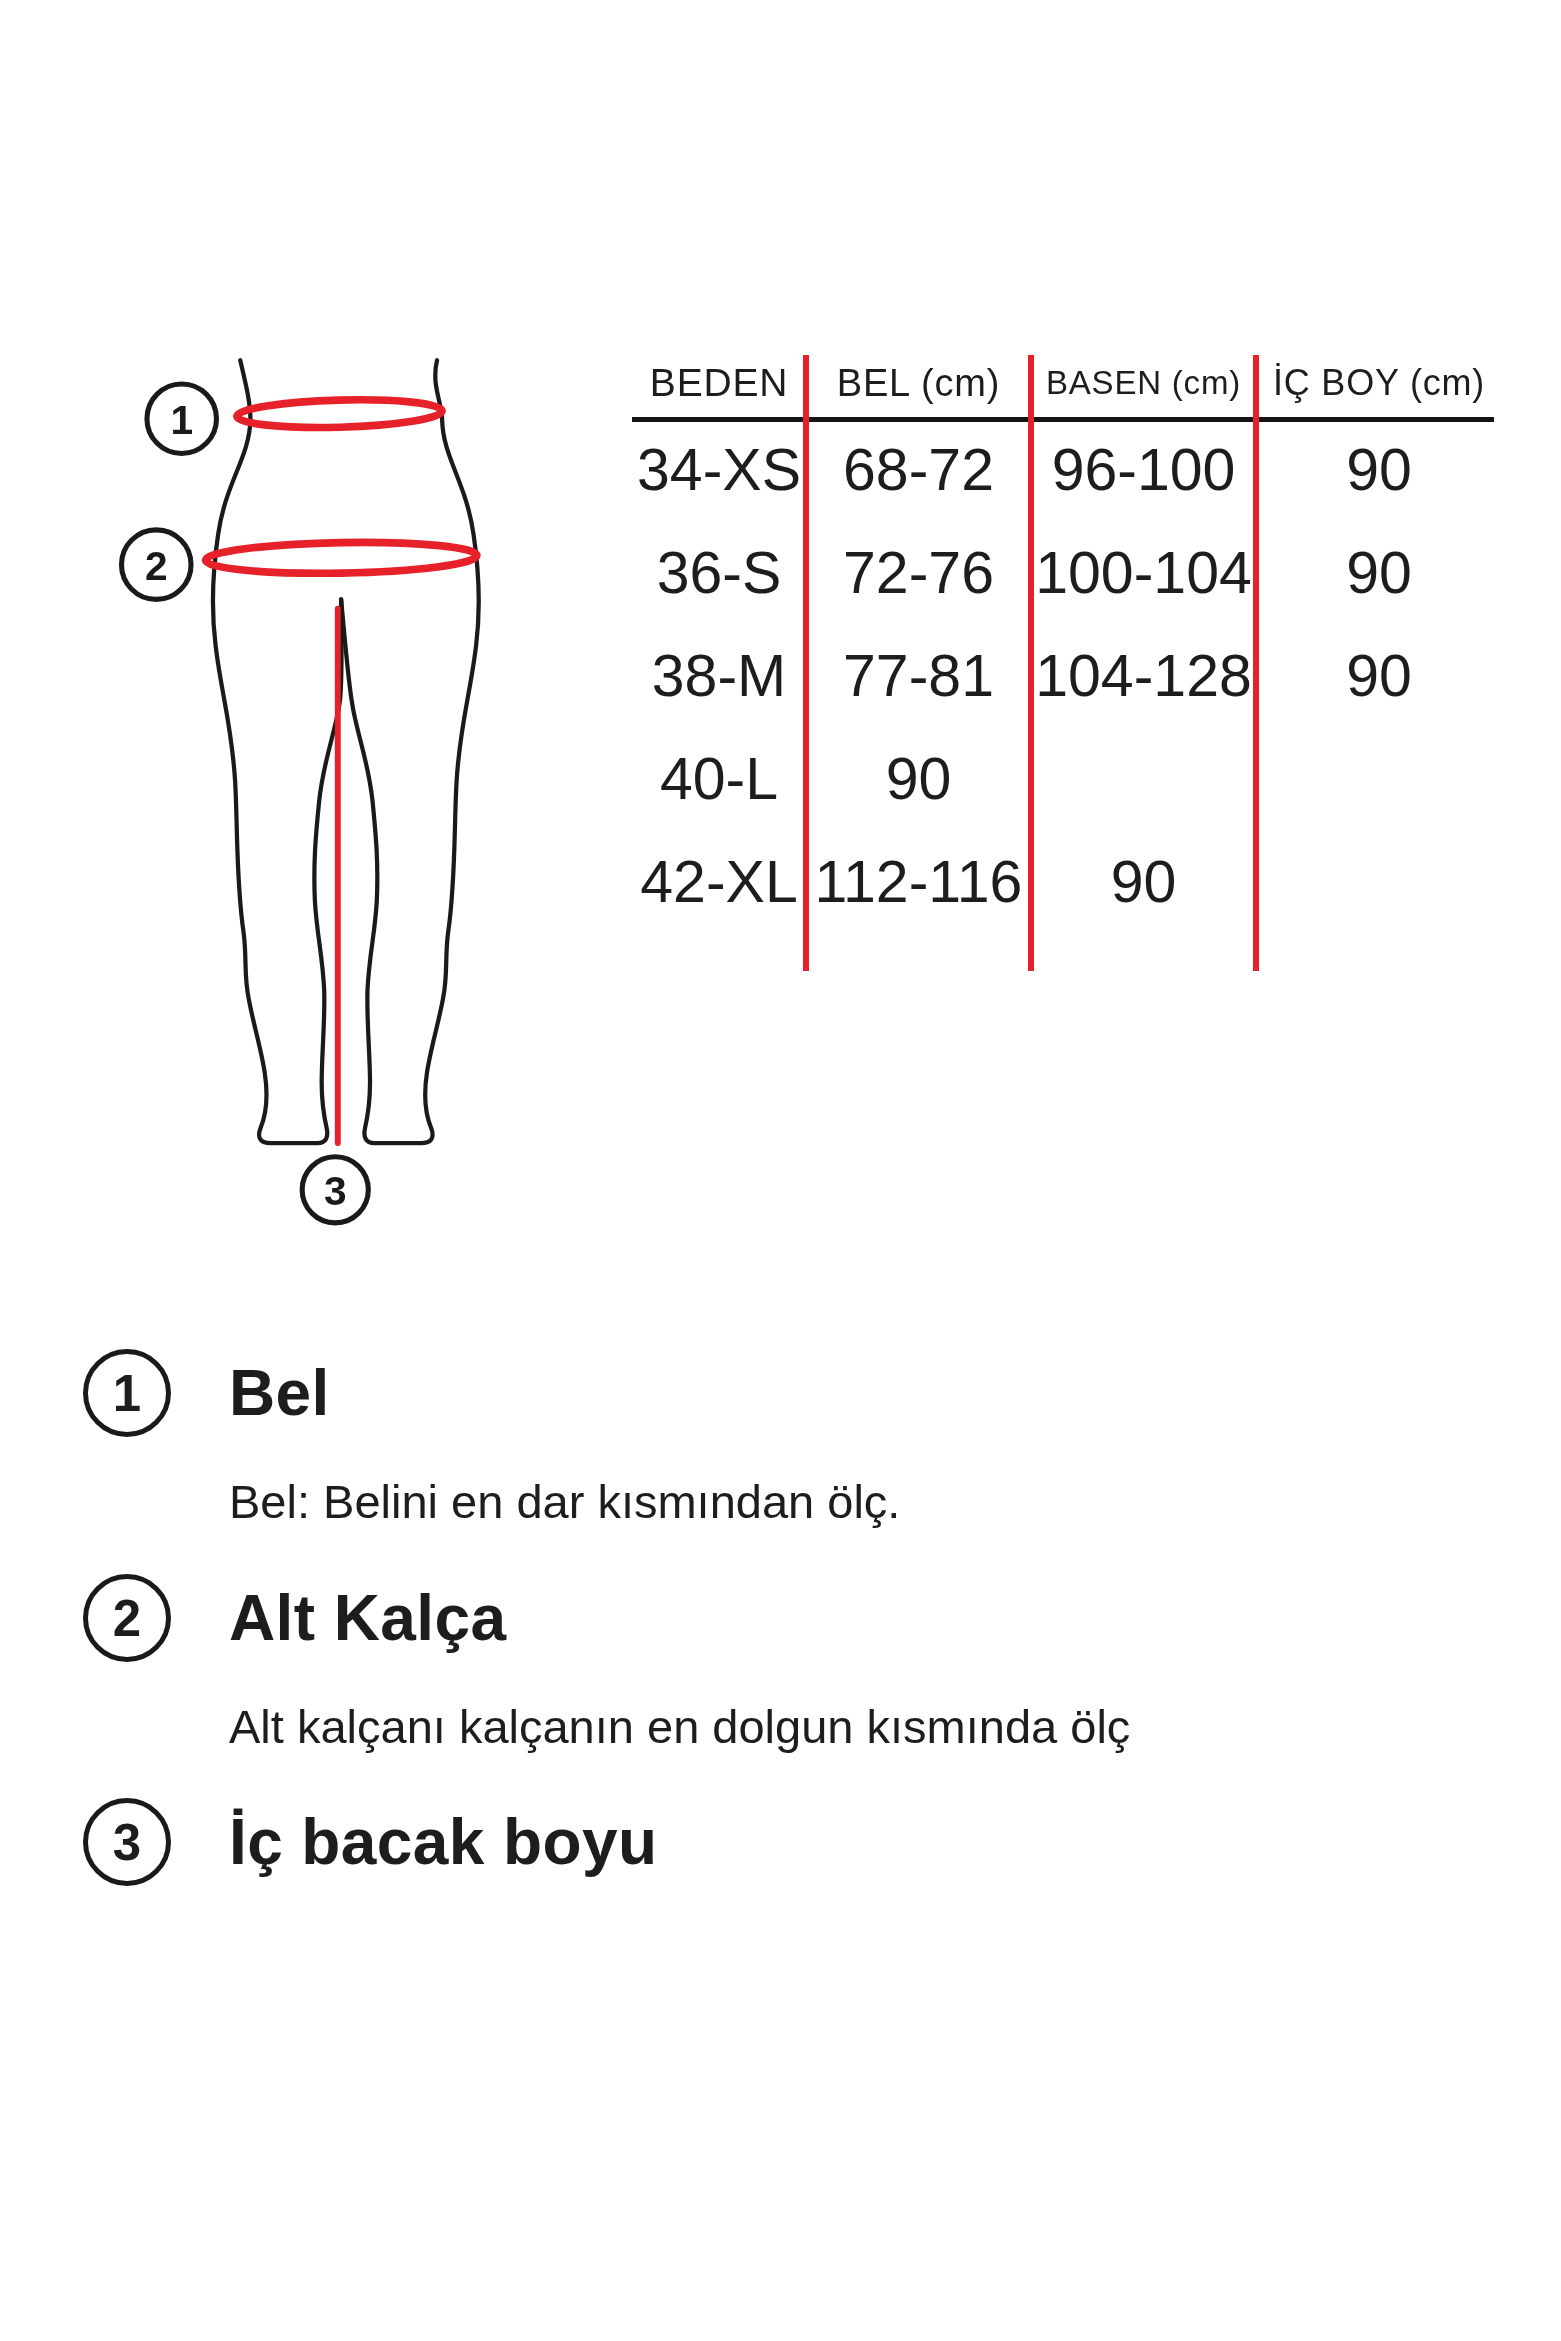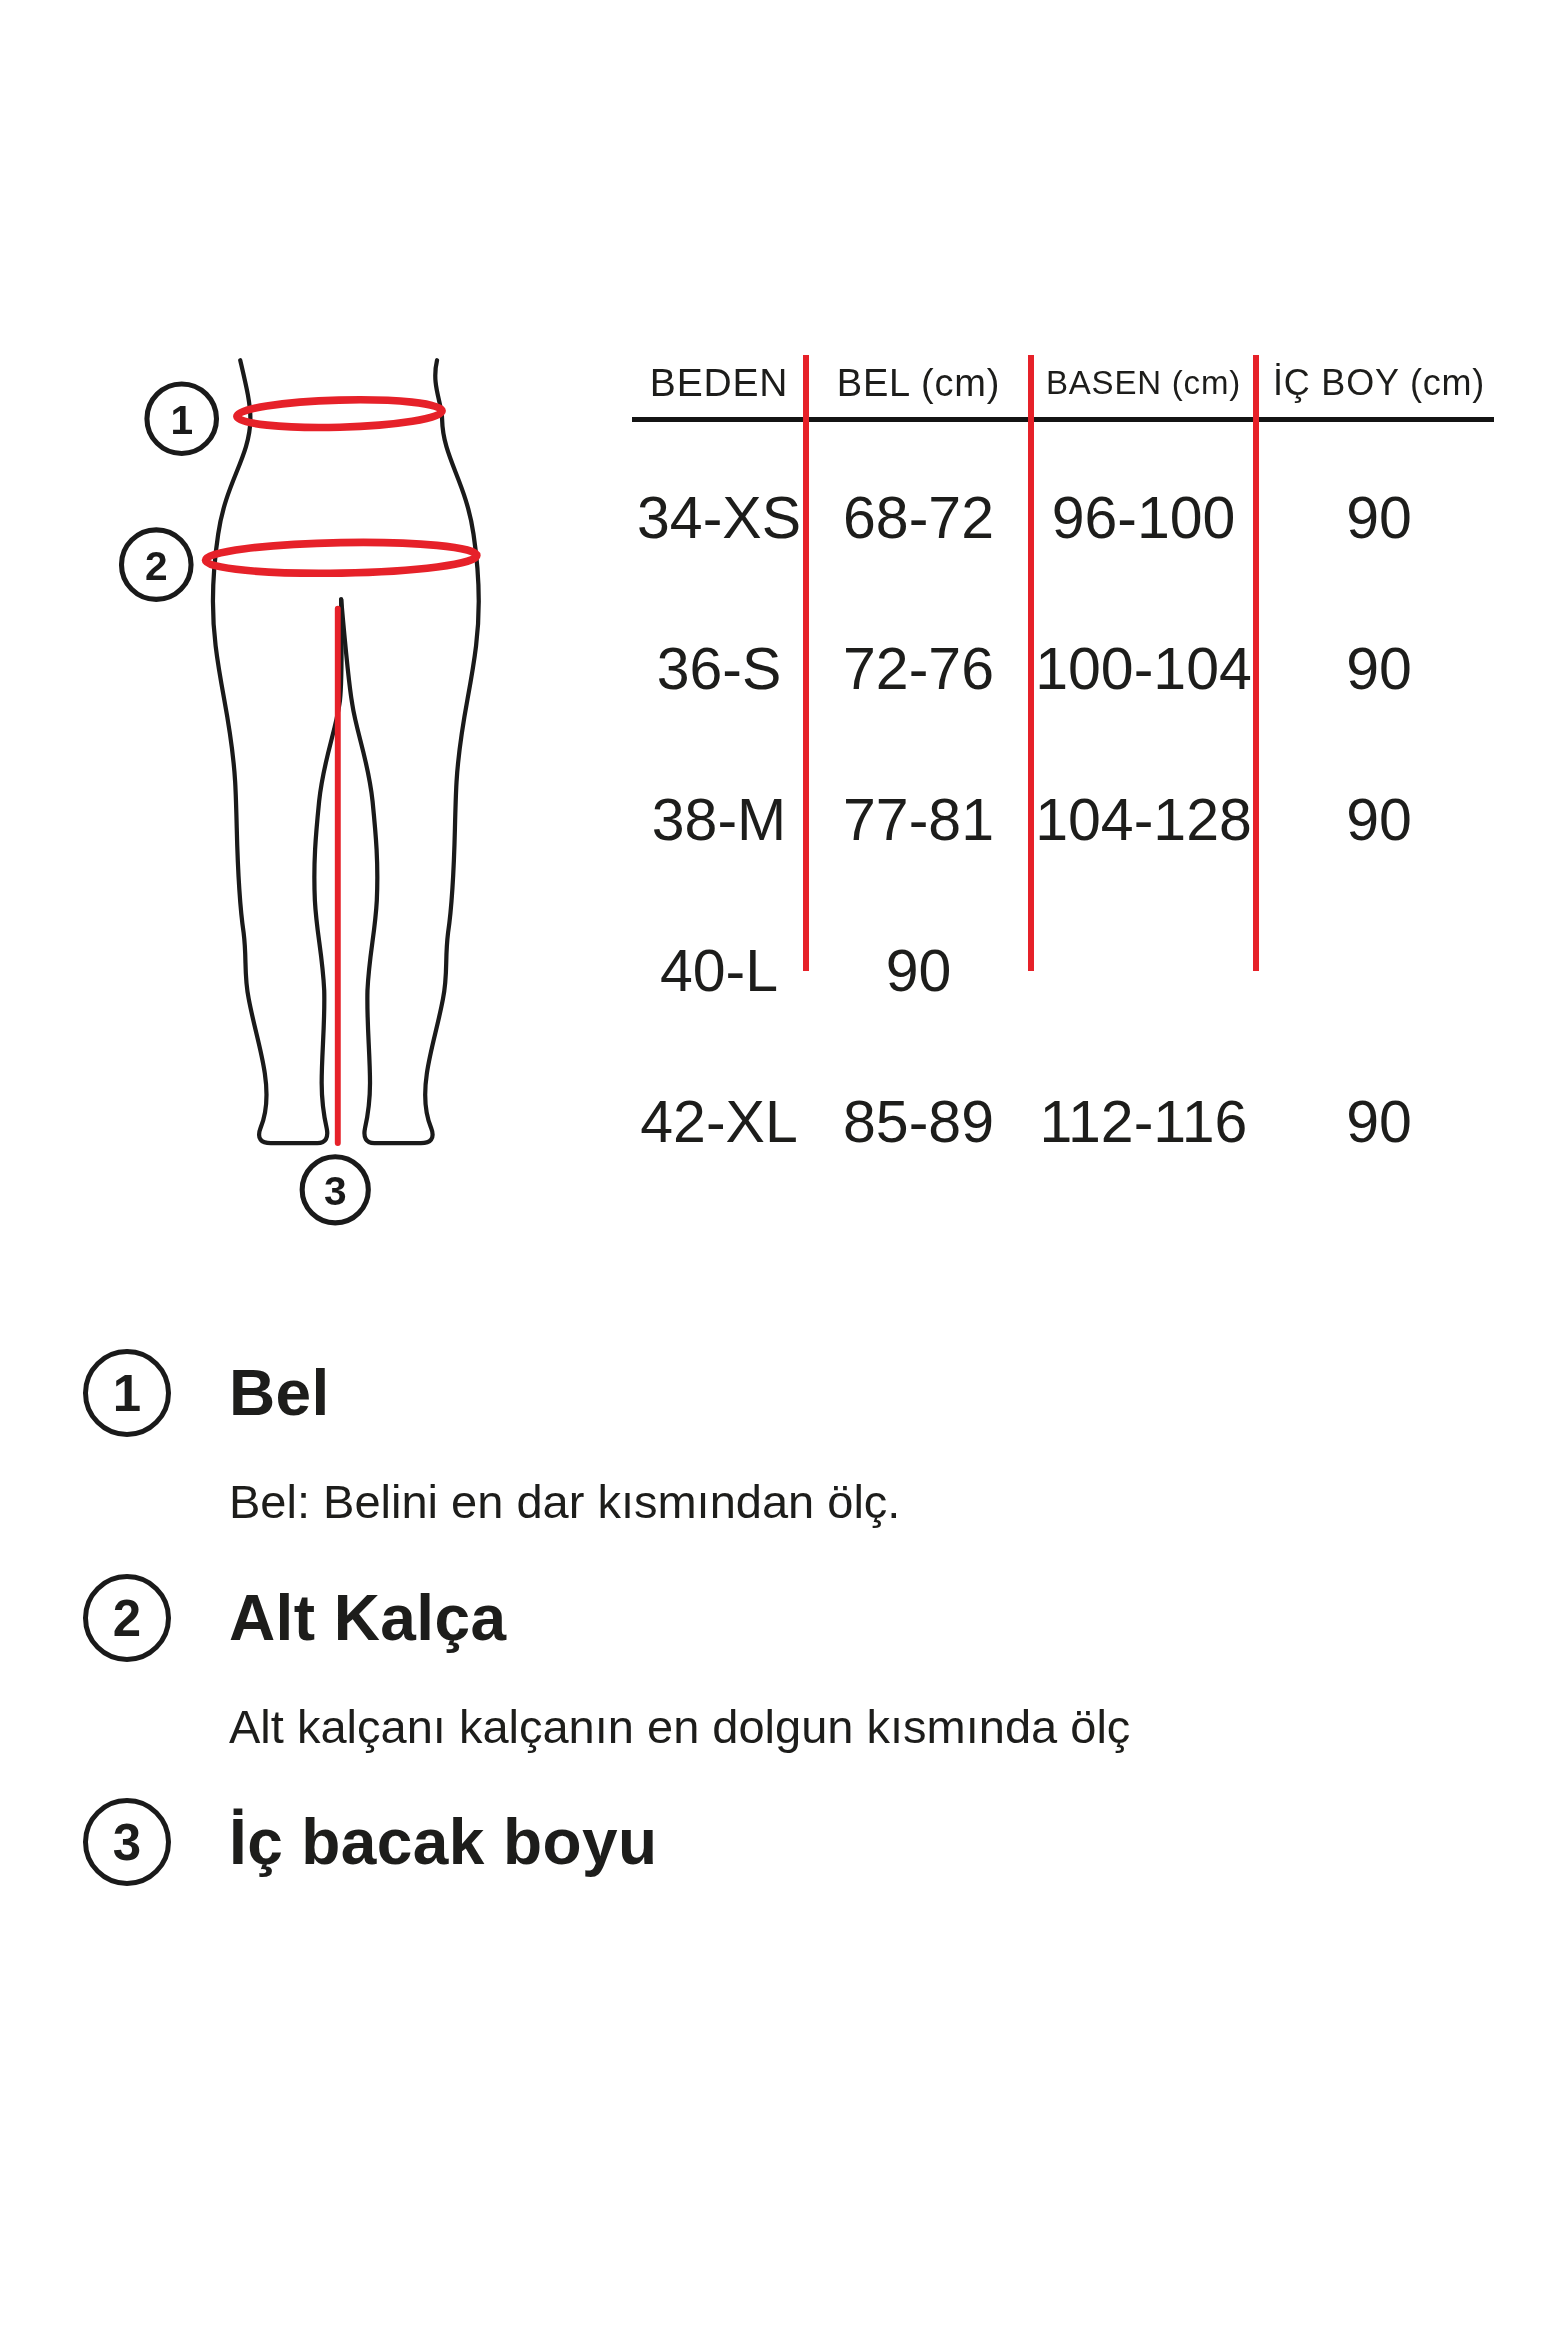--- a/index.html
+++ b/index.html
@@ -51,21 +51,21 @@
   .thead { height: 70px; }
   .th {
     text-align: center;
     font-size: 39px;
     letter-spacing: 0.8px;
     white-space: nowrap;
   }
   .th.c2 { font-size: 38px; }
   .th.c3 { font-size: 33px; }
   .th.c4 { font-size: 36px; }
-  .tr { height: 103px; margin-top: 48px; }
+  .tr { height: 103px; }
   .td {
     text-align: center;
     font-size: 59px;
     white-space: nowrap;
   }
   .header-rule {
     position: absolute;
     left: 0;
     top: 69px;
     width: 862px;
@@ -208,21 +208,20 @@
       <div class="td">77-81</div>
       <div class="td">104-128</div>
       <div class="td">90</div>
     </div>
     <div class="tr">
       <div class="td">40-L</div>
       <div class="td">90</div>
     </div>
     <div class="tr">
       <div class="td">42-XL</div>
-      <div class="td">85-89</div>
       <div class="td">112-116</div>
       <div class="td">90</div>
     </div>
 
     <div class="vline v1" style="background: rgb(230, 33, 41);"></div>
     <div class="vline v2" style="background: rgb(230, 33, 41);"></div>
     <div class="vline v3" style="background: rgb(230, 33, 41);"></div>
   </div>
 
   <div class="sec-circle" style="top:1349px;">

